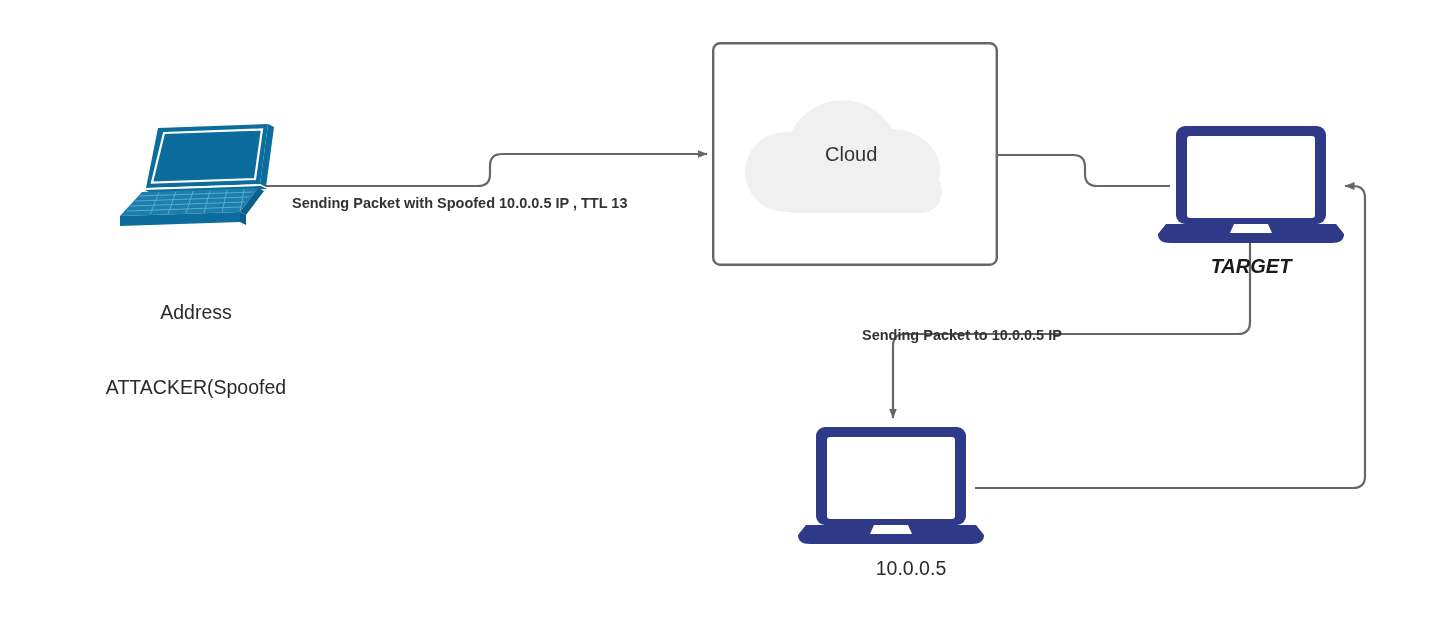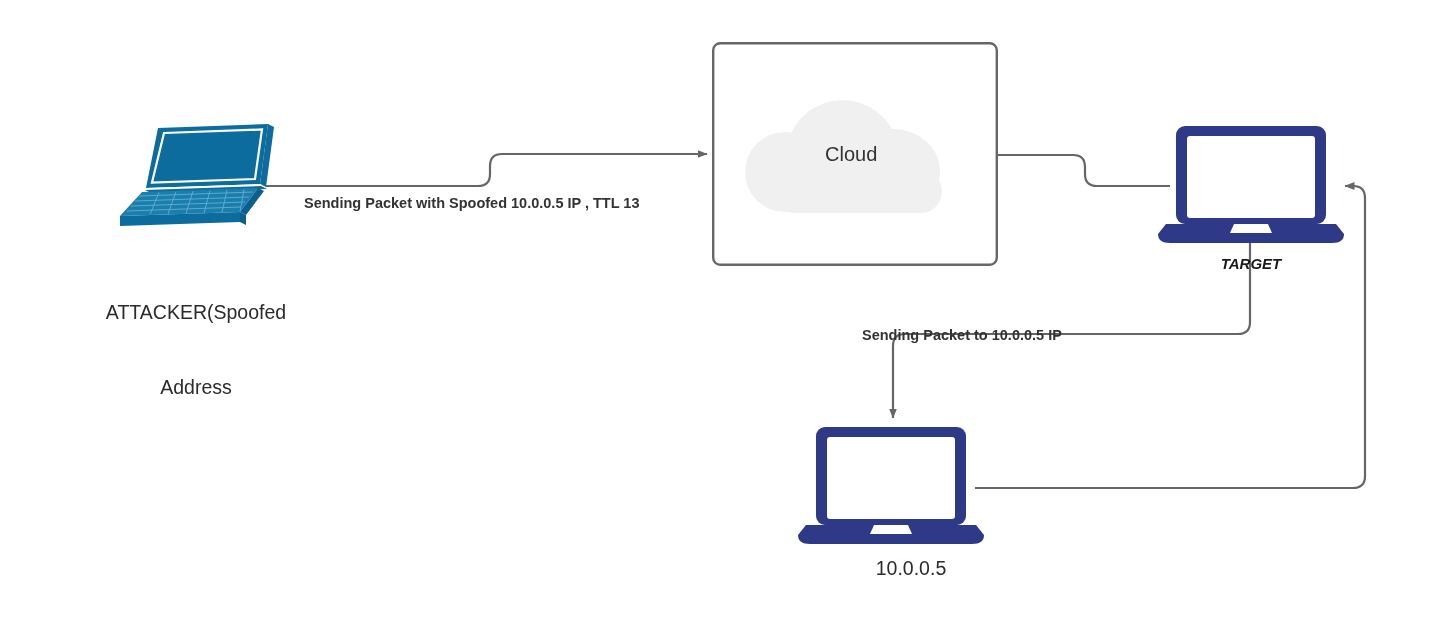--- a/index.html
+++ b/index.html
@@ -60,21 +60,21 @@
     color: #2b2b2b;
     text-align: center;
   }
   .label-bold {
     font-size: 14.5px;
     font-weight: bold;
     color: #333333;
     white-space: nowrap;
   }
   .label-italic-bold {
-    font-size: 15px;
+    font-size: 20px;
     font-weight: bold;
     font-style: italic;
     color: #1a1a1a;
     white-space: nowrap;
     text-align: center;
   }
   .cloud-text {
     position: absolute;
     font-size: 20px;
     color: #333333;
@@ -126,22 +126,22 @@
         <line x1="98" y1="68.5" x2="92" y2="91"></line>
         <line x1="115" y1="67.9" x2="110" y2="90.5"></line>
         <line x1="132" y1="67.3" x2="128" y2="90"></line>
       </g>
 
       <polygon points="8,94 128,90 128,100 8,104" fill="#0C6C9E"></polygon>
       <polygon points="146,66 152,69 134,93 128,90" fill="#0A5F8C"></polygon>
       <polygon points="128,90 134,93 134,103 128,100" fill="#0A5F8C"></polygon>
     </svg>
     <div class="label label-plain" style="left:60px;top:250px;width:272px;">
+      <div>Address</div>
       <div>ATTACKER(Spoofed</div>
-      <div>Address</div>
     </div>
   </div>
 
   <div class="node" style="left:712px;top:42px;width:286px;height:224px;">
     <svg width="286" height="224" viewBox="0 0 286 224" xmlns="http://www.w3.org/2000/svg">
       <rect x="1.2" y="1.2" width="283.6" height="221.6" rx="7" ry="7" fill="#ffffff" stroke="#666666" stroke-width="2.4"></rect>
 
       <g fill="#F0F0F0">
         <path d="M73,170
                  a40,40 0 0 1 0,-80
@@ -173,18 +173,18 @@
   <div class="node" style="left:0;top:0;">
     <svg class="navy-laptop" style="left:798px;top:425px;" viewBox="0 0 186 120" xmlns="http://www.w3.org/2000/svg">
       <rect x="18" y="2" width="150" height="98" rx="9" ry="9" fill="#2E3A87"></rect>
       <rect x="29" y="12" width="128" height="82" rx="3" ry="3" fill="#ffffff"></rect>
       <path d="M8,100 L178,100 L186,110 Q186,119 174,119 L12,119 Q0,119 0,110 Z" fill="#2E3A87"></path>
       <path d="M76,100 L110,100 L114,109 L72,109 Z" fill="#ffffff"></path>
     </svg>
     <div class="label label-plain" style="left:820px;top:556px;width:182px;">10.0.0.5</div>
   </div>
 
-  <div class="label label-bold" style="left:304px;top:195px;">Sending Packet with Spoofed 10.0.0.5 IP , TTL 13</div>
+  <div class="label label-bold" style="left:292px;top:195px;">Sending Packet with Spoofed 10.0.0.5 IP , TTL 13</div>
 
   <div class="label label-bold" style="left:862px;top:327px;">Sending Packet to 10.0.0.5 IP</div>
 
 
 </div>
 
 </body></html>

